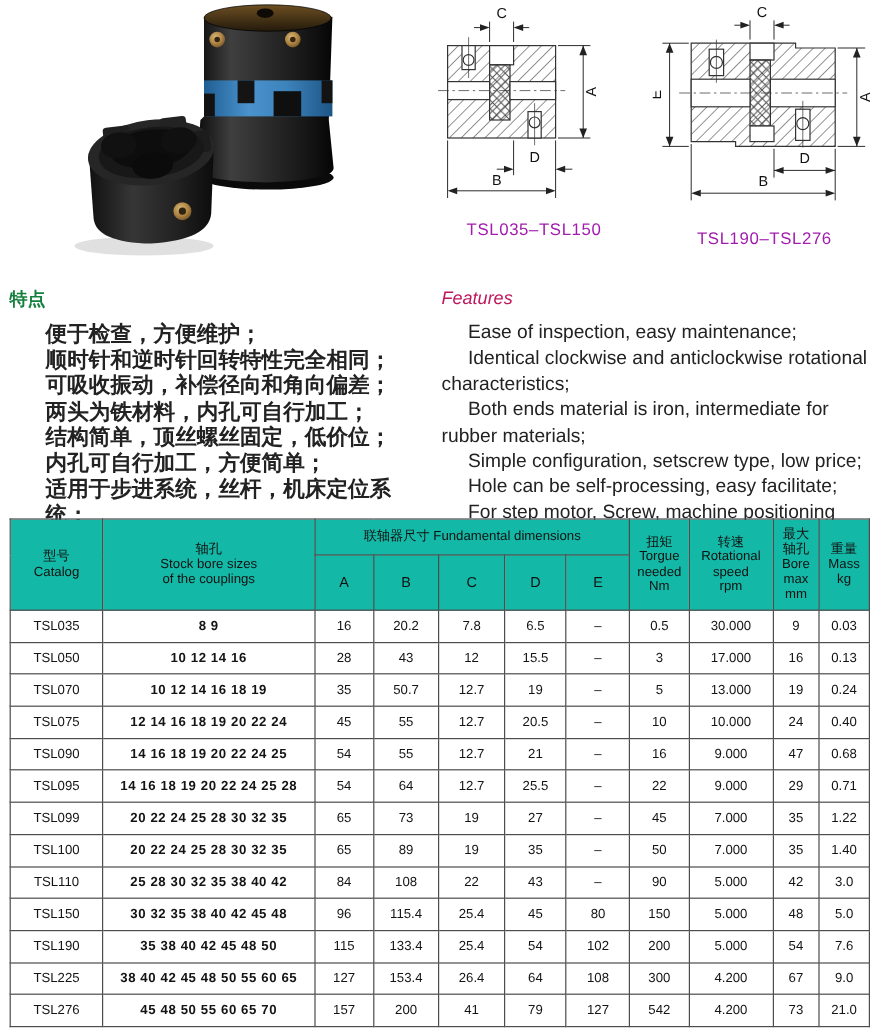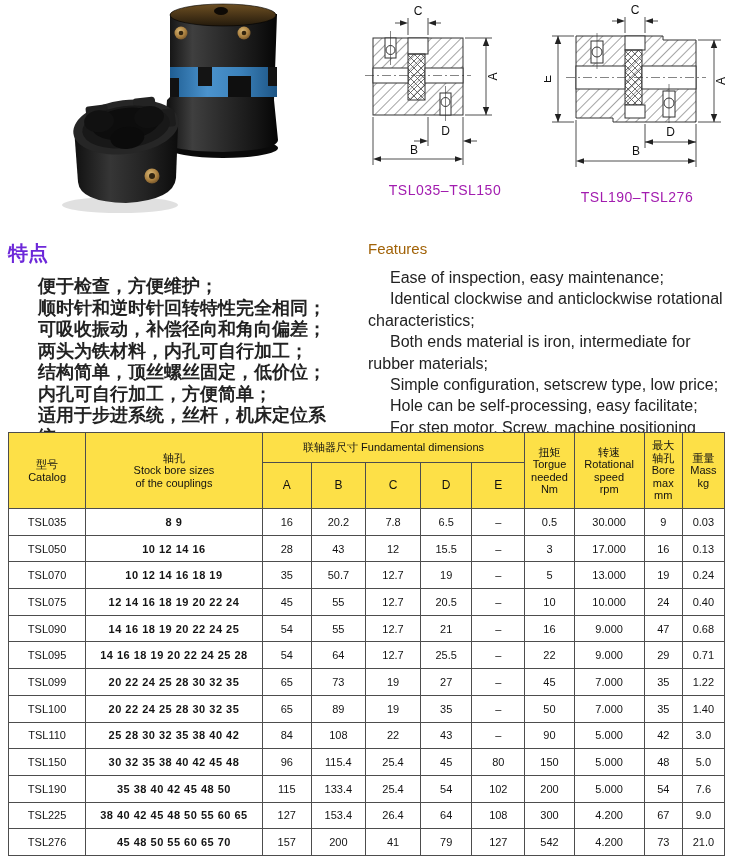--- a/index.html
+++ b/index.html
@@ -17,38 +17,38 @@
   .drawing { position:absolute; margin:0; }
   .drawing.d1 { left:365px; top:5px; width:160px; }
   .drawing.d2 { left:544px; top:5px; width:186px; }
   .drawing figcaption {
     text-align:center; margin-top:8px; font-size:14px; letter-spacing:0.5px; color:#a21caf;
   }
   .drawing svg text { font-family:"Liberation Sans","DejaVu Sans",sans-serif; font-size:12px; fill:#111; }
 
   
   .features-cn { position:absolute; left:8px; top:240px; width:352px; }
-  .features-cn h2 { margin:0 0 9px 0; font-size:20px; font-weight:bold; color:#6d28d9; }
+  .features-cn h2 { margin:0 0 9px 0; font-size:15px; font-weight:bold; color:#15803d; }
   .features-cn ul { list-style:none; margin:0; padding:0 0 0 30px; font-size:18px; line-height:21.5px; font-weight:600; color:#222; }
 
   .features-en { position:absolute; left:368px; top:240px; width:356px; }
-  .features-en h2 { margin:0 0 10px 0; font-size:15px; font-weight:normal; color:#a16207; }
+  .features-en h2 { margin:0 0 10px 0; font-size:15px; font-weight:normal; color:#be185d;font-style:italic; }
   .features-en ul { list-style:none; margin:0; padding:0; font-size:16px; line-height:21.4px; color:#222; }
   .features-en li { text-indent:22px; }
 
   
   .spec-table {
     position:absolute; left:8px; top:432px; width:717px;
     border-collapse:collapse; table-layout:fixed;
   }
   .spec-table th, .spec-table td {
     border:1px solid #4d4d4d; text-align:center; vertical-align:middle; padding:0;
   }
   .spec-table thead th {
-    background:#fde047; font-weight:normal; font-size:11px; line-height:12.5px;
+    background:#14b8a6; font-weight:normal; font-size:11px; line-height:12.5px;
     white-space:pre-line; color:#111;
   }
   .spec-table thead th.dim-letter { font-size:12px; }
   .spec-table thead tr.tier1 { height:30px; }
   .spec-table thead tr.tier2 { height:46px; }
   .spec-table tbody tr { height:26.7px;margin-left:18px; }
   .spec-table tbody td { font-size:11px; background:#fff; color:#141414; }
   .spec-table tbody td[data-field="bores"] { letter-spacing:0.5px;font-weight:bold; }
 </style>
 </head>

